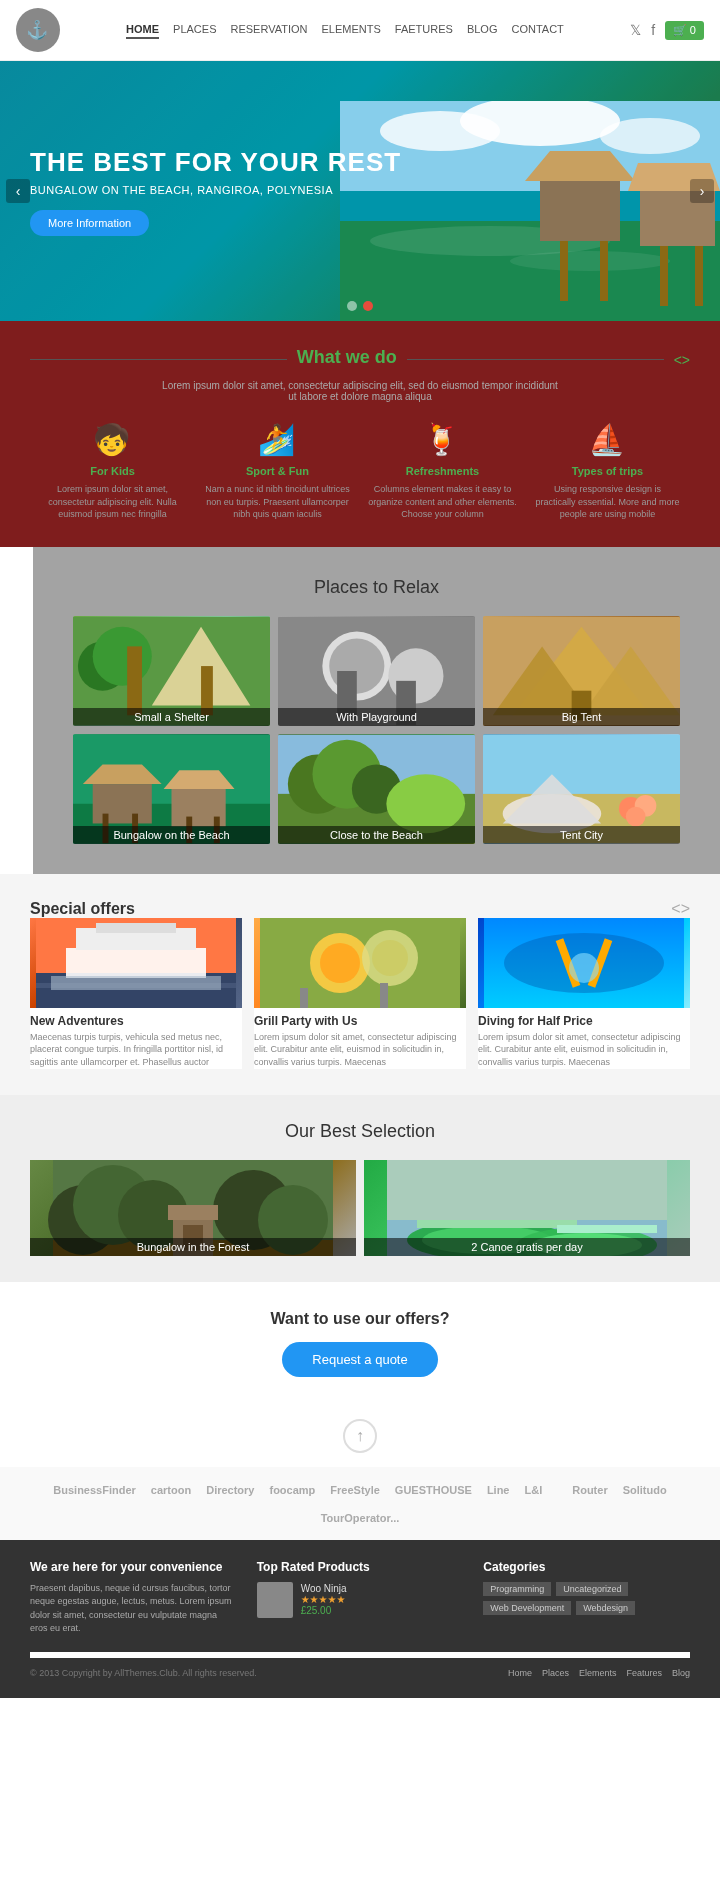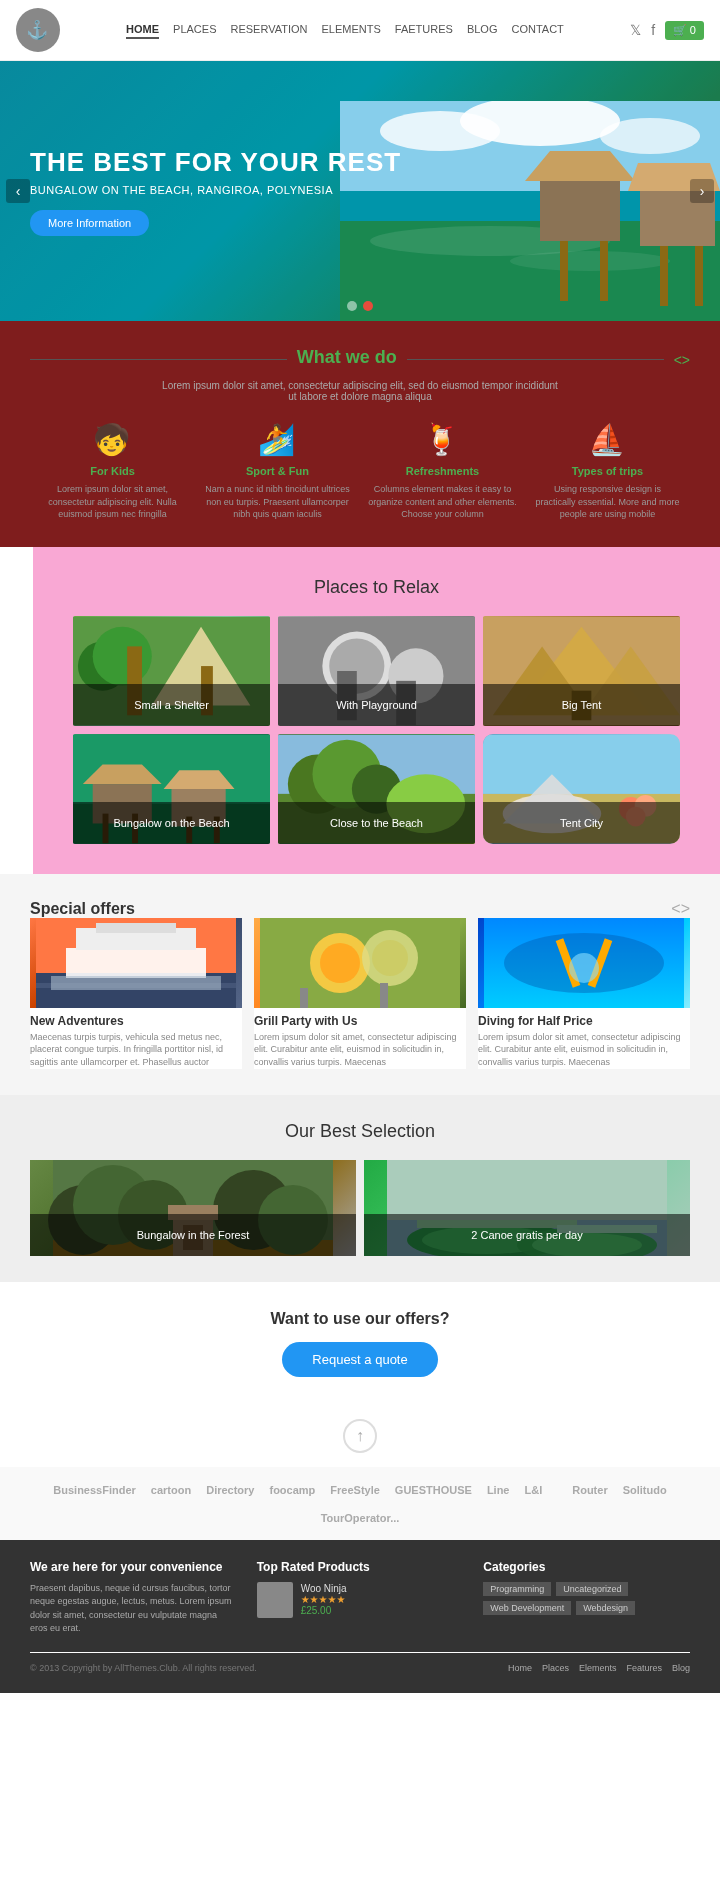--- a/index.html
+++ b/index.html
@@ -36,34 +36,34 @@
     .divider-line { flex: 1; height: 1px; background: #555; }
     .divider-icon { color: #4caf50; font-size: 14px; }
     .what-we-do p { color: #aaa; font-size: 10px; max-width: 400px; margin: 0 auto 20px; }
     .features-grid { display: flex; gap: 0; justify-content: space-around; margin-top: 10px; }
     .feature-item { text-align: center; flex: 1; padding: 0 8px; }
     .feature-icon { font-size: 30px; color: #ddd; margin-bottom: 8px; display: block; }
     .feature-label { color: #4caf50; font-size: 11px; font-weight: bold; margin-bottom: 6px; }
     .feature-desc { color: #999; font-size: 9px; line-height: 1.4; }
 
     
-    .places-section { padding: 30px 40px; background: #f9a8d4; margin-left: 33px; }
+    .places-section { padding: 30px 40px; background: #a3a3a3; margin-left: 33px; }
     .section-title-dark { text-align: center; font-size: 18px; color: #333; margin-bottom: 18px; font-weight: 400; }
     .places-grid { display: grid; grid-template-columns: repeat(3, 1fr); gap: 8px; }
     .place-card { position: relative; height: 110px; overflow: hidden; cursor: pointer; border-radius: 2px; }
     .place-img { width: 100%; height: 100%; display: flex; align-items: center; justify-content: center; }
-    .place-label { position: absolute; bottom: 0; left: 0; right: 0; background: rgba(0,0,0,0.55); color: #fff; font-size: 11px; padding: 15px 8px; text-align: center; }
+    .place-label { position: absolute; bottom: 0; left: 0; right: 0; background: rgba(0,0,0,0.55); color: #fff; font-size: 11px; padding: 3px 8px; text-align: center; }
 
     
     .place-small-shelter { background: linear-gradient(135deg, #6aaa44 0%, #87ceaa 50%, #4a8840 100%); }
     .place-playground { background: linear-gradient(135deg, #aaa 0%, #888 50%, #666 100%); }
     .place-big-tent { background: linear-gradient(135deg, #c8a060 0%, #a06828 50%, #7a5020 100%); }
     .place-bungalow-beach { background: linear-gradient(135deg, #2a9966 0%, #1a7a50 50%, #0d5a38 100%); }
     .place-close-beach { background: linear-gradient(135deg, #557744 0%, #3a8844 50%, #88aa22 100%); }
-    .place-tent-city { background: linear-gradient(135deg, #60a0c0 0%, #88c0e0 50%, #ddd 100%); border-radius: 10px; }
+    .place-tent-city { background: linear-gradient(135deg, #60a0c0 0%, #88c0e0 50%, #ddd 100%); }
 
     
     .special-offers { padding: 26px 30px; background: #f5f5f5; }
     .offers-header { display: flex; justify-content: space-between; align-items: center; }
     .offers-title { font-size: 16px; color: #333; font-weight: bold; }
     .offers-nav { color: #aaa; font-size: 16px; cursor: pointer; }
     .offers-grid { display: grid; grid-template-columns: repeat(3, 1fr); gap: 12px; }
     .offer-card { background: #fff; }
     .offer-img { width: 100%; height: 90px; }
     .offer-img-cruise { background: linear-gradient(135deg, #ff7744 0%, #cc4400 30%, #334466 60%, #556688 100%); }
@@ -97,21 +97,21 @@
     .footer-top { display: grid; grid-template-columns: 1fr 1fr 1fr; gap: 20px; margin-bottom: 16px; }
     .footer-section-title { color: #fff; font-size: 12px; margin-bottom: 8px; font-weight: bold; }
     .footer-text { color: #aaa; font-size: 9px; line-height: 1.5; }
     .footer-product { display: flex; gap: 8px; align-items: center; }
     .footer-product-img { width: 36px; height: 36px; background: #888; border-radius: 2px; }
     .footer-product-name { color: #ddd; font-size: 10px; }
     .footer-stars { color: #f0a030; font-size: 10px; }
     .footer-price { color: #4caf50; font-size: 10px; }
     .footer-cats { display: flex; flex-wrap: wrap; gap: 5px; }
     .footer-cat { background: #555; color: #ccc; font-size: 9px; padding: 2px 7px; border-radius: 0; }
-    .footer-bottom { border-top: 1px solid #ffffff; padding-top: 10px; display: flex; justify-content: space-between; align-items: center; }
+    .footer-bottom { border-top: 6px solid #ffffff; padding-top: 10px; display: flex; justify-content: space-between; align-items: center; }
     .footer-copy { color: #777; font-size: 9px; }
     .footer-links { display: flex; gap: 10px; }
     .footer-link { color: #aaa; font-size: 9px; text-decoration: none; }
   </style>
 </head>
 <body>
 
 <header class="header">
   <div class="logo">
     <span>⚓</span>

